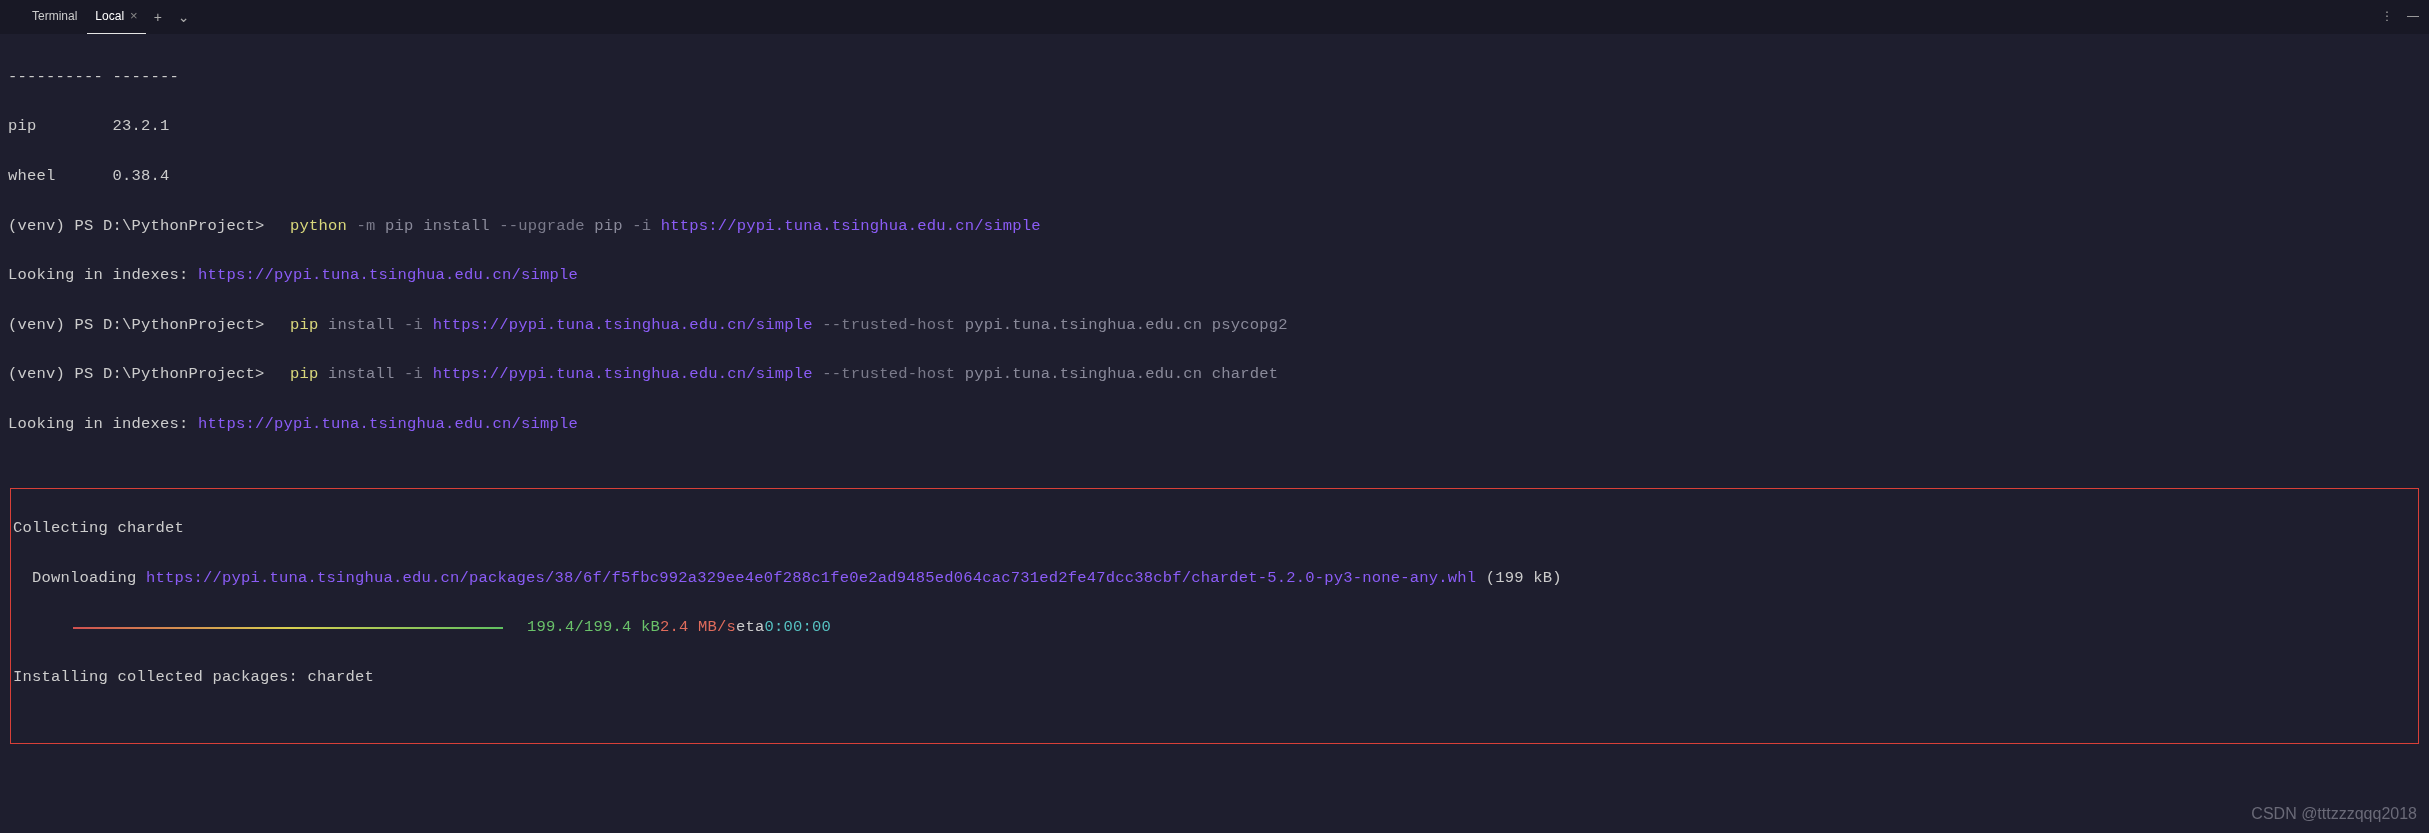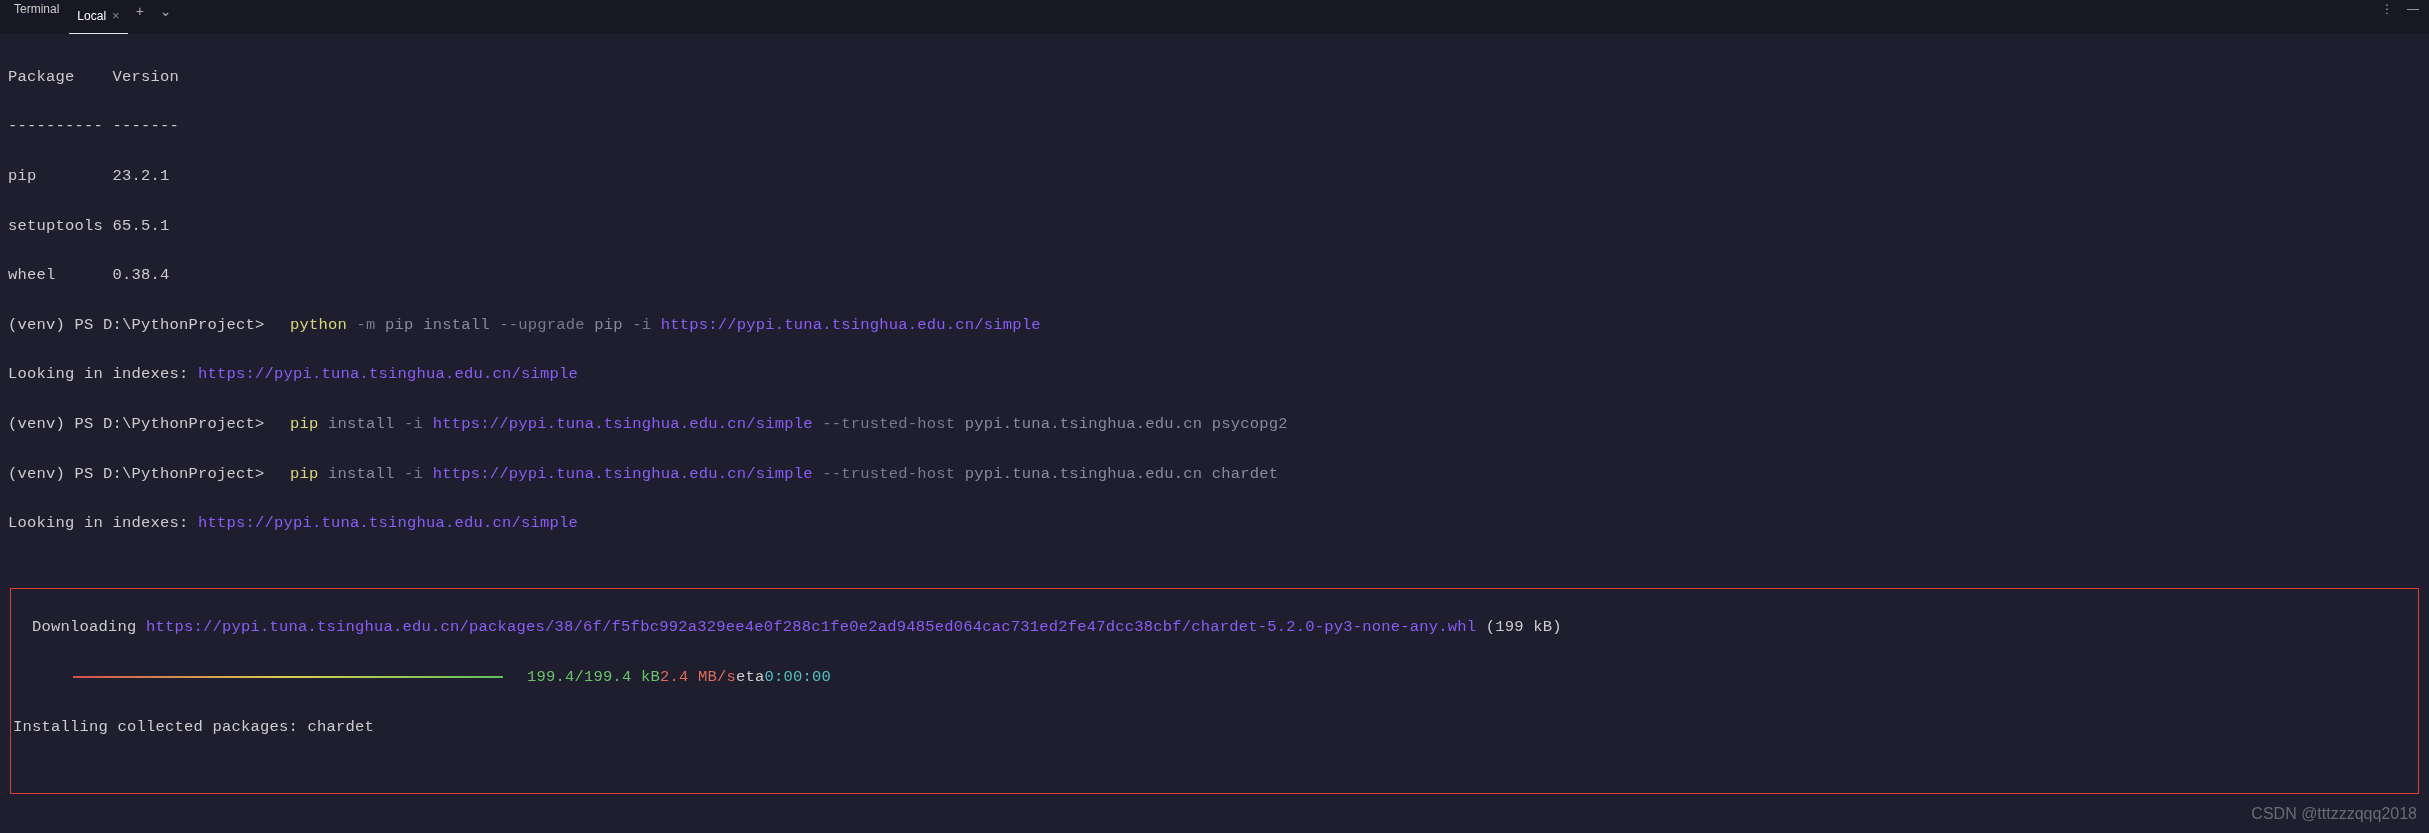--- a/index.html
+++ b/index.html
@@ -9,23 +9,23 @@
     font-family: Consolas, "Courier New", monospace;
     font-size: 15px;
     line-height: 1.6;
     width: 2429px;
     height: 833px;
     overflow: hidden;
   }
   .tabbar {
     background: #181825;
     display: flex;
-    align-items: flex-start;
+    align-items: center;
     height: 34px;
-    padding: 0 4px;
+    padding: 0 22px;
     color: #9898a8;
     font-family: "Segoe UI", sans-serif;
     font-size: 12px;
     position: relative;
   }
   .tabbar .title {
     font-size: 12px;
     padding: 0 10px;
     color: #cccccc;
   }
@@ -110,32 +110,31 @@
   </div>
   <span class="plus">+</span>
   <span class="chevron">⌄</span>
   <div class="right">
     <span>⋮</span>
     <span>—</span>
   </div>
 </div>
 
 <div class="terminal">
-<div class="line"><span>Package</span>    <span>Version</span></div>
 <div class="line"><span>----------</span> <span>-------</span></div>
 <div class="line"><span>pip</span>        <span>23.2.1</span></div>
-<div class="line"><span>setuptools</span> <span>65.5.1</span></div>
 <div class="line"><span>wheel</span>      <span>0.38.4</span></div>
 <div class="line"><span>(venv) PS D:\PythonProject&gt; </span><span class="cmd-yellow">python</span> <span class="flag-grey">-m</span> <span class="grey2">pip</span> <span class="grey2">install</span> <span class="flag-grey">--upgrade</span> <span class="grey2">pip</span> <span class="flag-grey">-i</span> <span class="link">https://pypi.tuna.tsinghua.edu.cn/simple</span></div>
 <div class="line"><span>Looking in indexes: </span><span class="link">https://pypi.tuna.tsinghua.edu.cn/simple</span></div>
 <div class="line"><span>(venv) PS D:\PythonProject&gt; </span><span class="cmd-yellow">pip</span> <span class="grey2">install</span> <span class="flag-grey">-i</span> <span class="link">https://pypi.tuna.tsinghua.edu.cn/simple</span> <span class="flag-grey">--trusted-host</span> <span class="grey2">pypi.tuna.tsinghua.edu.cn</span> <span class="grey2">psycopg2</span></div>
 <div class="line"><span>(venv) PS D:\PythonProject&gt; </span><span class="cmd-yellow">pip</span> <span class="grey2">install</span> <span class="flag-grey">-i</span> <span class="link">https://pypi.tuna.tsinghua.edu.cn/simple</span> <span class="flag-grey">--trusted-host</span> <span class="grey2">pypi.tuna.tsinghua.edu.cn</span> <span class="grey2">chardet</span></div>
 <div class="line"><span>Looking in indexes: </span><span class="link">https://pypi.tuna.tsinghua.edu.cn/simple</span></div>
 
 <div class="redbox">
+<div class="line">Collecting chardet</div>
 <div class="line"><span>  Downloading </span><span class="link">https://pypi.tuna.tsinghua.edu.cn/packages/38/6f/f5fbc992a329ee4e0f288c1fe0e2ad9485ed064cac731ed2fe47dcc38cbf/chardet-5.2.0-py3-none-any.whl</span><span> (199 kB)</span></div>
 <div class="line bar-line"><span class="bar-pad"></span><span class="bar"></span> <span class="green">199.4/199.4 kB</span> <span class="red">2.4 MB/s</span> <span>eta</span> <span class="cyan">0:00:00</span></div>
 <div class="line">Installing collected packages: chardet</div>
 
 </div>
 
 
 </div>
 
 <div class="watermark">CSDN @tttzzzqqq2018</div>

